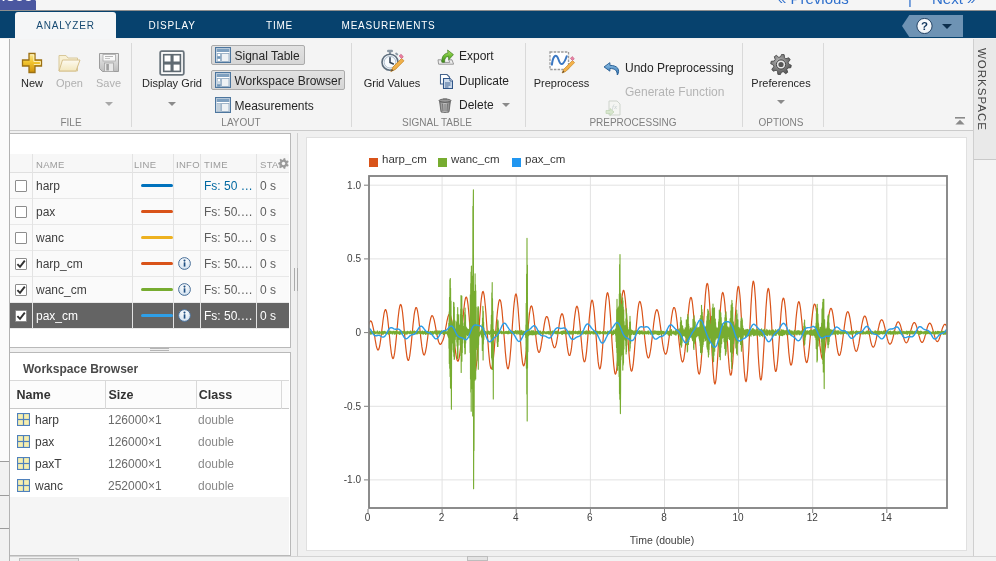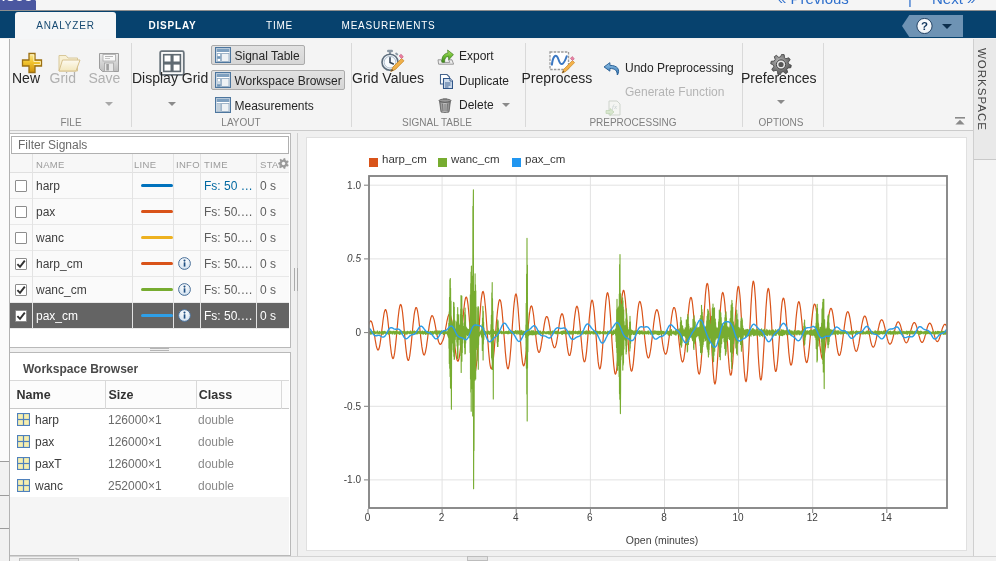--- a/index.html
+++ b/index.html
@@ -16,21 +16,21 @@
 
 #tabbar { left:0; top:10px; width:996px; height:27.5px; background:#07426e; border-top:1.5px solid #8f8f8f; }
 #antab { left:15px; top:0.5px; width:101px; height:28px; background:#f5f6f7; border-radius:3px 3px 0 0; color:#174a72; text-align:center; line-height:28px; font-size:10px; letter-spacing:0.8px; }
 .tabtxt { top:8.5px; color:#fff; font-size:10px; letter-spacing:0.8px; }
 #helptag { left:902px; top:4px; width:61px; height:22px; background:#6e93b4; clip-path:polygon(0 50%, 12% 0, 100% 0, 100% 100%, 12% 100%); }
 
 
 #toolbar { left:10px; top:39px; width:963px; height:92px; background:#f4f4f4; border-bottom:1px solid #cbcbcb; }
 .vsep { position:absolute; top:4px; height:84px; width:1px; background:#d9d9d9; }
 .seclabel { position:absolute; top:78px; font-size:10px; color:#7f7f7f; text-align:center; }
-.biglabel { position:absolute; font-size:14px; color:#262626; top:31px; }
+.biglabel { position:absolute; font-size:11px; color:#262626; text-align:center; top:38px; }
 .biglabel.dis { color:#b0b0b0; }
 .smlabel { position:absolute; font-size:12px; color:#262626; }
 .smlabel.dis { color:#b4b4b4; }
 .dda { position:absolute; width:0; height:0; border-left:4px solid transparent; border-right:4px solid transparent; border-top:4px solid #8a8a8a; }
 .togglebtn { position:absolute; background:linear-gradient(#e2e2e2,#d6d6d6); border:1px solid #ababab; border-radius:2px; }
 
 
 #wsstrip { left:973px; top:39px; width:23px; height:518px; background:#f4f4f4; border-left:1px solid #cfcfcf; }
 #wstab { left:973.5px; top:39px; width:22.5px; height:121px; background:#e9e9e9; border-bottom:1px solid #c9c9c9; }
 #wstxt { left:976px; top:48px; width:17px; height:112px; color:#454545; font-size:11.5px; letter-spacing:1px; writing-mode:vertical-lr; }
@@ -81,21 +81,21 @@
   <div class="pn" style="left:778px;">« Previous</div>
     <div class="pn" style="left:908px;">|</div>
     <div class="pn" style="left:932px;">Next »</div>
   <div class="abs" id="purplebox">
       <span>IGUUGII</span>
     </div>
 </div>
 
 <div class="abs" id="tabbar">
   <div class="abs" id="antab">ANALYZER</div>
-  <div class="abs tabtxt" style="left:148.5px;font-weight:bold;">DISPLAY</div>
+  <div class="abs tabtxt" style="left:148.5px;">DISPLAY</div>
   <div class="abs tabtxt" style="left:266px;">TIME</div>
 
   <div class="abs tabtxt" style="left:341.5px;">MEASUREMENTS</div>
   <div class="abs" id="helptag">
       <div style="position:absolute;left:14px;top:3px;line-height:0;"><svg width="17" height="16" viewBox="0 0 17 16">
 <defs>
             <radialGradient id="hq" cx="0.5" cy="0.35" r="0.75">
 <stop offset="0" stop-color="#ffffff"></stop>
               <stop offset="0.7" stop-color="#f0f4f8"></stop>
               <stop offset="1" stop-color="#c3d2de"></stop>
@@ -134,21 +134,21 @@
 <div style="position:absolute;left:47px;top:13px;line-height:0;"><svg width="25" height="21" viewBox="0 0 25 21">
 <defs>
           <linearGradient id="fo" x1="0" y1="0" x2="0" y2="1">
 <stop offset="0" stop-color="#fdfaf0"></stop>
             <stop offset="1" stop-color="#f3e7bd"></stop>
           </linearGradient>
         </defs>
 <path d="M2 19 V3.5 h7 l2 2.5 h9.5 V19 Z" fill="#f8f0d4" stroke="#d8c89a" stroke-width="1"></path>
 <path d="M2 19 L5.5 8 h17.5 L19 19 Z" fill="url(#fo)" stroke="#d6c08c" stroke-width="1"></path>
 </svg></div>
-<div class="biglabel dis" style="left:39.5px;width:40px;">Grid</div>
+<div class="biglabel dis" style="left:39.5px;width:40px;">Open</div>
 <div style="position:absolute;left:87.5px;top:13px;line-height:0;"><svg width="22" height="21" viewBox="0 0 22 21">
 <defs>
           <linearGradient id="sv" x1="0" y1="0" x2="0" y2="1">
 <stop offset="0" stop-color="#ececec"></stop>
             <stop offset="1" stop-color="#bdbdbd"></stop>
           </linearGradient>
         </defs>
 <path d="M1.5 1.5 h19 v18 h-16 l-3-3 Z" fill="url(#sv)" stroke="#9d9d9d" stroke-width="1"></path>
 <rect x="5" y="2.5" width="12.5" height="6.5" fill="#fafafa" stroke="#aaa" stroke-width="0.8"></rect>
 <line x1="7" y1="4.5" x2="15" y2="4.5" stroke="#b5b5b5" stroke-width="1"></line>
@@ -293,21 +293,20 @@
 <div class="abs" id="wstxt">WORKSPACE</div>
 
 <div class="abs" id="leftstrip">
   <div class="abs" style="left:0;top:423px;width:9px;height:99px;background:#f1f1f1;"></div>
   <div class="lsline" style="top:422px;"></div>
   <div class="lsline" style="top:456px;"></div>
   <div class="lsline" style="top:489px;"></div>
 </div>
 
 <div class="abs" id="sigpanel">
-    <div class="abs" id="filterbox">Filter Signals</div>
 <div class="abs" id="sighead">
 <div class="hcol" style="left:26px;">NAME</div>
 <div class="hcol" style="left:124px;">LINE</div>
 <div class="hcol" style="left:166px;">INFO</div>
 <div class="hcol" style="left:194px;">TIME</div>
 <div class="hcol" style="left:250px;">STAR</div>
 <div style="position:absolute;left:268px;top:4px;line-height:0;"><svg width="11" height="11" viewBox="0 0 11 11">
 <path d="M5.9 0.1 L7.4 0.5 L7.5 2.1 L8.3 2.8 L10.0 2.5 L10.7 3.9 L9.4 4.9 L9.4 6.1 L10.7 7.1 L10.0 8.5 L8.3 8.2 L7.5 8.9 L7.4 10.5 L5.9 10.9 L5.2 9.4 L4.1 9.1 L2.8 10.2 L1.6 9.2 L2.3 7.7 L1.8 6.7 L0.2 6.3 L0.2 4.7 L1.8 4.3 L2.3 3.3 L1.6 1.8 L2.8 0.8 L4.1 1.9 L5.2 1.6 Z" fill="#9b9b9b"></path>
 <circle cx="5.5" cy="5.5" r="1.7" fill="#f7f7f7"></circle>
 </svg></div>
@@ -515,23 +514,23 @@
 </svg>
   <div class="xt" style="left:60.5px;">0</div>
     <div class="xt" style="left:134.6px;">2</div>
     <div class="xt" style="left:208.7px;">4</div>
     <div class="xt" style="left:282.9px;">6</div>
     <div class="xt" style="left:357.0px;">8</div>
     <div class="xt" style="left:431.1px;">10</div>
     <div class="xt" style="left:505.2px;">12</div>
     <div class="xt" style="left:579.3px;">14</div>
     <div class="yt" style="left:24px;top:46.8px;">1.0</div>
-    <div class="yt" style="left:24px;top:120.4px;font-style:italic;">0.5</div>
+    <div class="yt" style="left:24px;top:120.4px;">0.5</div>
     <div class="yt" style="left:24px;top:194.1px;">0</div>
     <div class="yt" style="left:24px;top:267.8px;">-0.5</div>
     <div class="yt" style="left:24px;top:341.4px;">-1.0</div>
-  <div id="xlabel">Open (minutes)</div>
+  <div id="xlabel">Time (double)</div>
 </div>
 
 <div class="abs" id="botstrip">
   <div class="thumb" style="left:9px;top:0.5px;width:60px;height:4px;"></div>
   <div class="thumb" style="left:457px;top:-1.5px;width:21px;height:5px;"></div>
 </div>
 
 </body></html>

